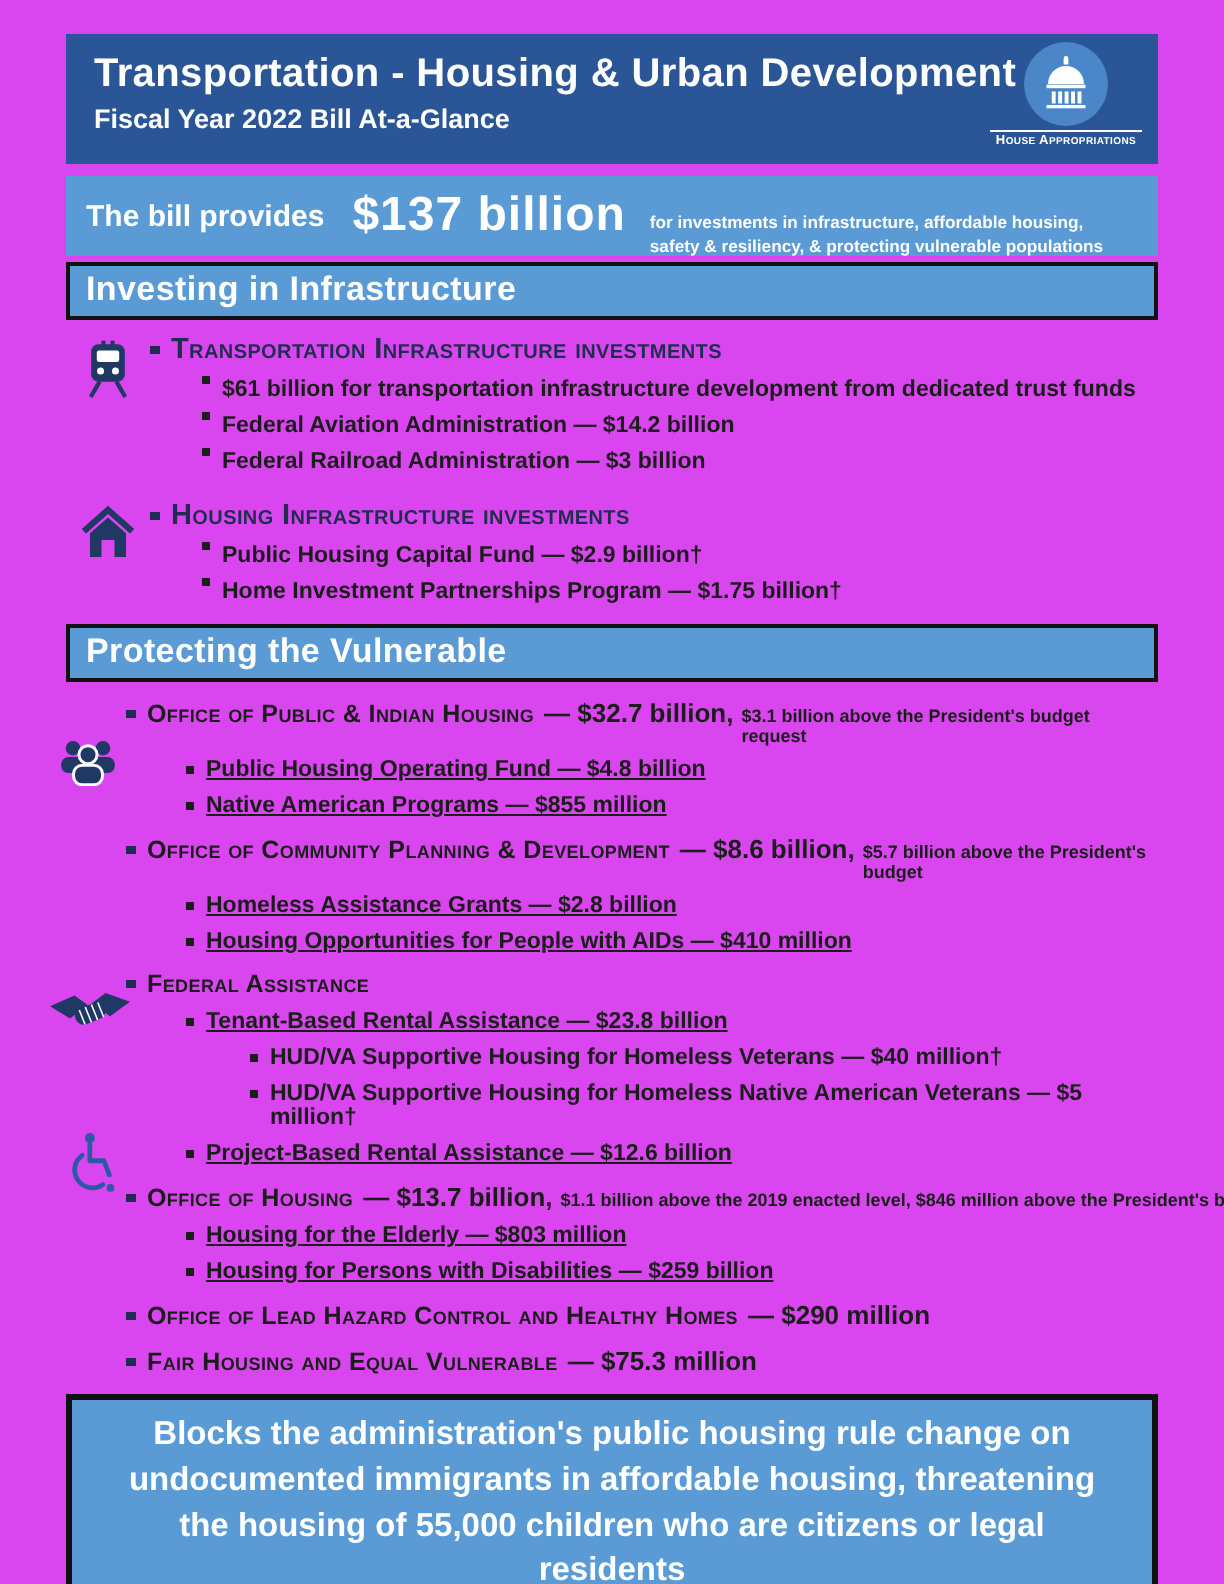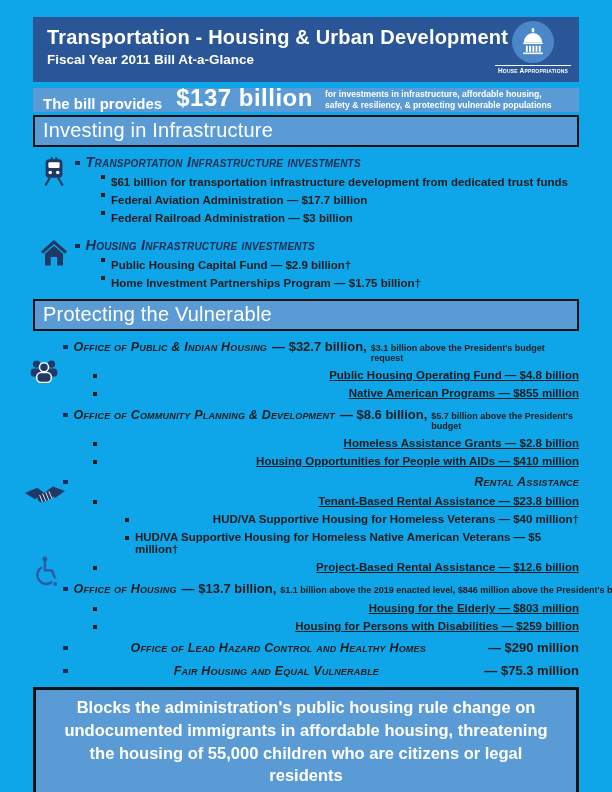--- a/index.html
+++ b/index.html
@@ -1,19 +1,19 @@
 <!DOCTYPE html>
 <html><head>
 <meta charset="utf-8">
 <style>
   * { margin:0; padding:0; box-sizing:border-box; }
   html,body { background:#888; }
   .page {
     position:relative; width:612px; height:792px; margin:0 auto;
-    background:#0ea5e9; font-family:"Liberation Sans", sans-serif;
+    background:#d946ef; font-family:"Liberation Sans", sans-serif;
     overflow:hidden;
   }
   .inner { position:absolute; left:33px; right:33px; top:17px; }
 
   
   .hdr {
     background:#2a5596; color:#fff; height:65px; position:relative;
     padding:9px 14px 0 14px;
   }
   .hdr-title { font-size:20px; font-weight:bold; letter-spacing:.2px; }
@@ -24,55 +24,55 @@
     margin:0 auto; display:flex; align-items:center; justify-content:center;
   }
   .logo-label {
     border-top:1.5px solid #fff; margin-top:2px; padding-top:1px;
     font-size:6.5px; font-weight:bold; color:#fff; font-variant:small-caps;
     letter-spacing:.2px; white-space:nowrap;
   }
 
   
   .billbar {
-    margin-top:6px; background:#5b9bd5; color:#fff; height:24px;
-    display:flex; align-items:flex-end; padding:0 10px;
+    margin-top:6px; background:#5b9bd5; color:#fff; height:40px;
+    display:flex; align-items:center; padding:0 10px;
   }
   .bill-lead { font-size:15px; font-weight:bold; }
   .bill-amount { font-size:24px; font-weight:bold; margin:0 12px 0 14px; letter-spacing:.5px; }
   .bill-note { font-size:8.6px; font-weight:bold; line-height:1.35;margin-top:20px; }
 
   
   .sechdr {
     background:#5b9bd5; border:2.5px solid #111; color:#fff;
-    font-size:20px; font-weight:normal; padding:2px 8px 3px 8px;
+    font-size:17px; font-weight:bold; padding:2px 8px 3px 8px;
     letter-spacing:.2px;
   }
 
   
   .infra { margin-top:3px; }
   .group { display:flex; margin-top:7px; }
   .group-icon { width:42px; flex:none; padding-top:2px; text-align:center; }
   .group-body { flex:1; }
-  .sc { font-variant:small-caps;font-style:italic; }
+  .sc { font-variant:small-caps; }
   .g-head {
     font-size:14.5px; font-weight:bold; color:#1f2d50; letter-spacing:.2px;
     display:flex; align-items:baseline;
   }
   .g-item {
     font-size:11.5px; font-weight:bold; color:#1c1c1c;
     margin:6px 0 0 26px; display:flex; align-items:flex-start;
   }
   .sq { flex:none; display:inline-block; background:#1c1c1c; }
   .sq1 { width:4.5px; height:4.5px; margin-right:6px; position:relative; top:-2px; background:#1f2d50; }
   .sq2 { width:4px; height:4px; margin-right:6px; position:relative; top:-1px; }
 
   
   .vuln { position:relative; margin-top:4px; padding-left:30px; }
-  .row { display:flex; align-items:baseline;justify-content:space-between; }
+  .row { display:flex; align-items:baseline; }
   .r1 { margin-top:8px; font-size:12.5px; font-weight:bold; color:#1c1c1c; }
   .r1 .amt { font-size:13px; margin-left:5px; white-space:nowrap; }
   .r1 .note { font-size:9px; margin-left:4px; }
   .r1 .sc { letter-spacing:.2px; white-space:nowrap; }
   .r2 { margin:6px 0 0 30px; font-size:11.5px; font-weight:bold; color:#1c1c1c;text-decoration:underline; }
   .r3 { margin:6px 0 0 62px; font-size:11.5px; font-weight:bold; color:#1c1c1c; }
   .gutter-icon { position:absolute; left:-4px; }
 
   
   .callout {
@@ -82,21 +82,21 @@
   }
 </style>
 </head>
 <body>
 
 <div class="page">
   <div class="inner">
 
     <div class="hdr">
       <div class="hdr-title">Transportation - Housing &amp; Urban Development</div>
-      <div class="hdr-sub">Fiscal Year 2011 Bill At-a-Glance</div>
+      <div class="hdr-sub">Fiscal Year 2022 Bill At-a-Glance</div>
       <div class="logo">
         <div class="logo-circle">
           <svg width="30" height="30" viewBox="0 0 40 40">
             <g fill="#ffffff">
               <circle cx="20" cy="3" r="1.6"></circle>
               <rect x="18.4" y="3.6" width="3.2" height="3.4"></rect>
               <path d="M8,20 A12,12 0 0 1 32,20 Z"></path>
               <rect x="7" y="20.4" width="26" height="2.4"></rect>
               <rect x="10.5" y="25" width="2.6" height="8"></rect>
               <rect x="14.8" y="25" width="2.6" height="8"></rect>
@@ -144,21 +144,21 @@
           <div class="g-head">
             <span class="sq sq1"></span>
             <span class="sc">Transportation Infrastructure investments</span>
           </div>
           <div class="g-item">
               <span class="sq sq2"></span>
               <span>$61 billion for transportation infrastructure development from dedicated trust funds</span>
             </div>
           <div class="g-item">
               <span class="sq sq2"></span>
-              <span>Federal Aviation Administration — $17.7 billion</span>
+              <span>Federal Aviation Administration — $14.2 billion</span>
             </div>
           <div class="g-item">
               <span class="sq sq2"></span>
               <span>Federal Railroad Administration — $3 billion</span>
             </div>
         </div>
       </div>
 
       <div class="group" style="margin-top:13px;">
         <div class="group-icon">
@@ -250,21 +250,21 @@
             <span class="sq sq2"></span>
             <span>Homeless Assistance Grants — $2.8 billion</span>
           </div>
         <div class="row r2">
             <span class="sq sq2"></span>
             <span>Housing Opportunities for People with AIDs — $410 million</span>
           </div>
 
         <div class="row r1">
           <span class="sq sq1"></span>
-          <span class="sc">Rental Assistance</span>
+          <span class="sc">Federal Assistance</span>
         </div>
         <div class="row r2">
             <span class="sq sq2"></span>
             <span>Tenant-Based Rental Assistance — $23.8 billion</span>
           </div>
         <div class="row r3">
             <span class="sq sq2"></span>
             <span>HUD/VA Supportive Housing for Homeless Veterans — $40 million†</span>
           </div>
         <div class="row r3">

